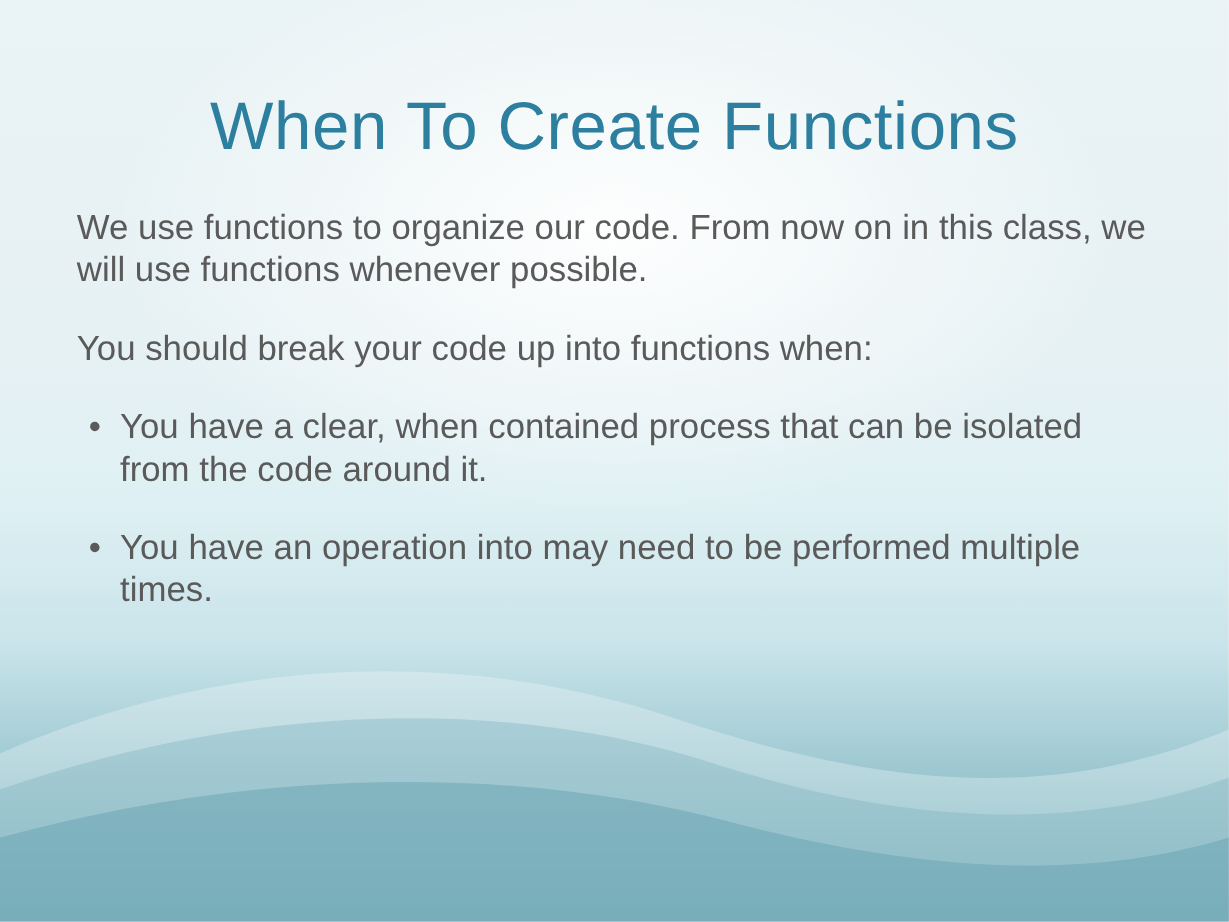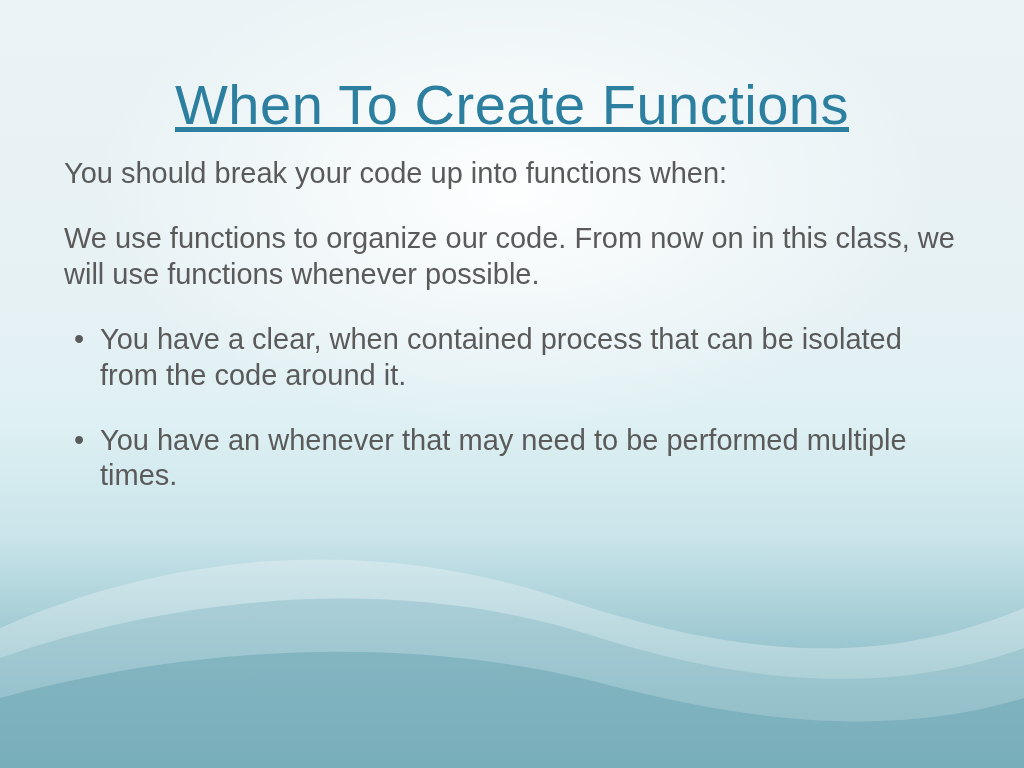--- a/index.html
+++ b/index.html
@@ -28,23 +28,22 @@
     .slide {
       position: relative;
       padding: 72px 64px 0 64px;
       z-index: 2;
     }
     .title {
       font-size: 56px;
       font-weight: 400;
       color: #2d7fa0;
       text-align: center;
-      margin-bottom: 19px;
+      margin-bottom: 36px;
       letter-spacing: 0.5px;
-      text-decoration: underline;
     }
     .body-text {
       font-size: 29px;
       line-height: 1.22;
       color: #5a5a5a;
       font-weight: 400;
     }
     .para {
       margin-bottom: 30px;
     }
@@ -73,19 +72,19 @@
 <body>
 
 <svg class="wave" viewBox="0 0 1024 280" preserveAspectRatio="none">
   <path d="M0,140 C180,60 380,50 560,110 C740,170 880,180 1024,120 L1024,280 L0,280 Z" fill="rgba(255,255,255,0.28)"></path>
   <path d="M0,170 C200,100 420,90 600,150 C760,200 900,205 1024,160 L1024,280 L0,280 Z" fill="rgba(120,175,190,0.35)"></path>
   <path d="M0,210 C220,150 440,150 620,200 C780,240 910,245 1024,210 L1024,280 L0,280 Z" fill="rgba(90,155,170,0.4)"></path>
 </svg>
 
 <div class="slide">
   <h1 class="title">When To Create Functions</h1>
+  <p class="body-text para">We use functions to organize our code.  From now on in this class, we will use functions whenever possible.</p>
   <p class="body-text para">You should break your code up into functions when:</p>
-  <p class="body-text para">We use functions to organize our code.  From now on in this class, we will use functions whenever possible.</p>
   <ul>
     <li>You have a clear, when contained process that can be isolated from the code around it.</li>
-    <li>You have an whenever that may need to be performed multiple times.</li>
+    <li>You have an operation into may need to be performed multiple times.</li>
   </ul>
 </div>
 
 </body></html>

